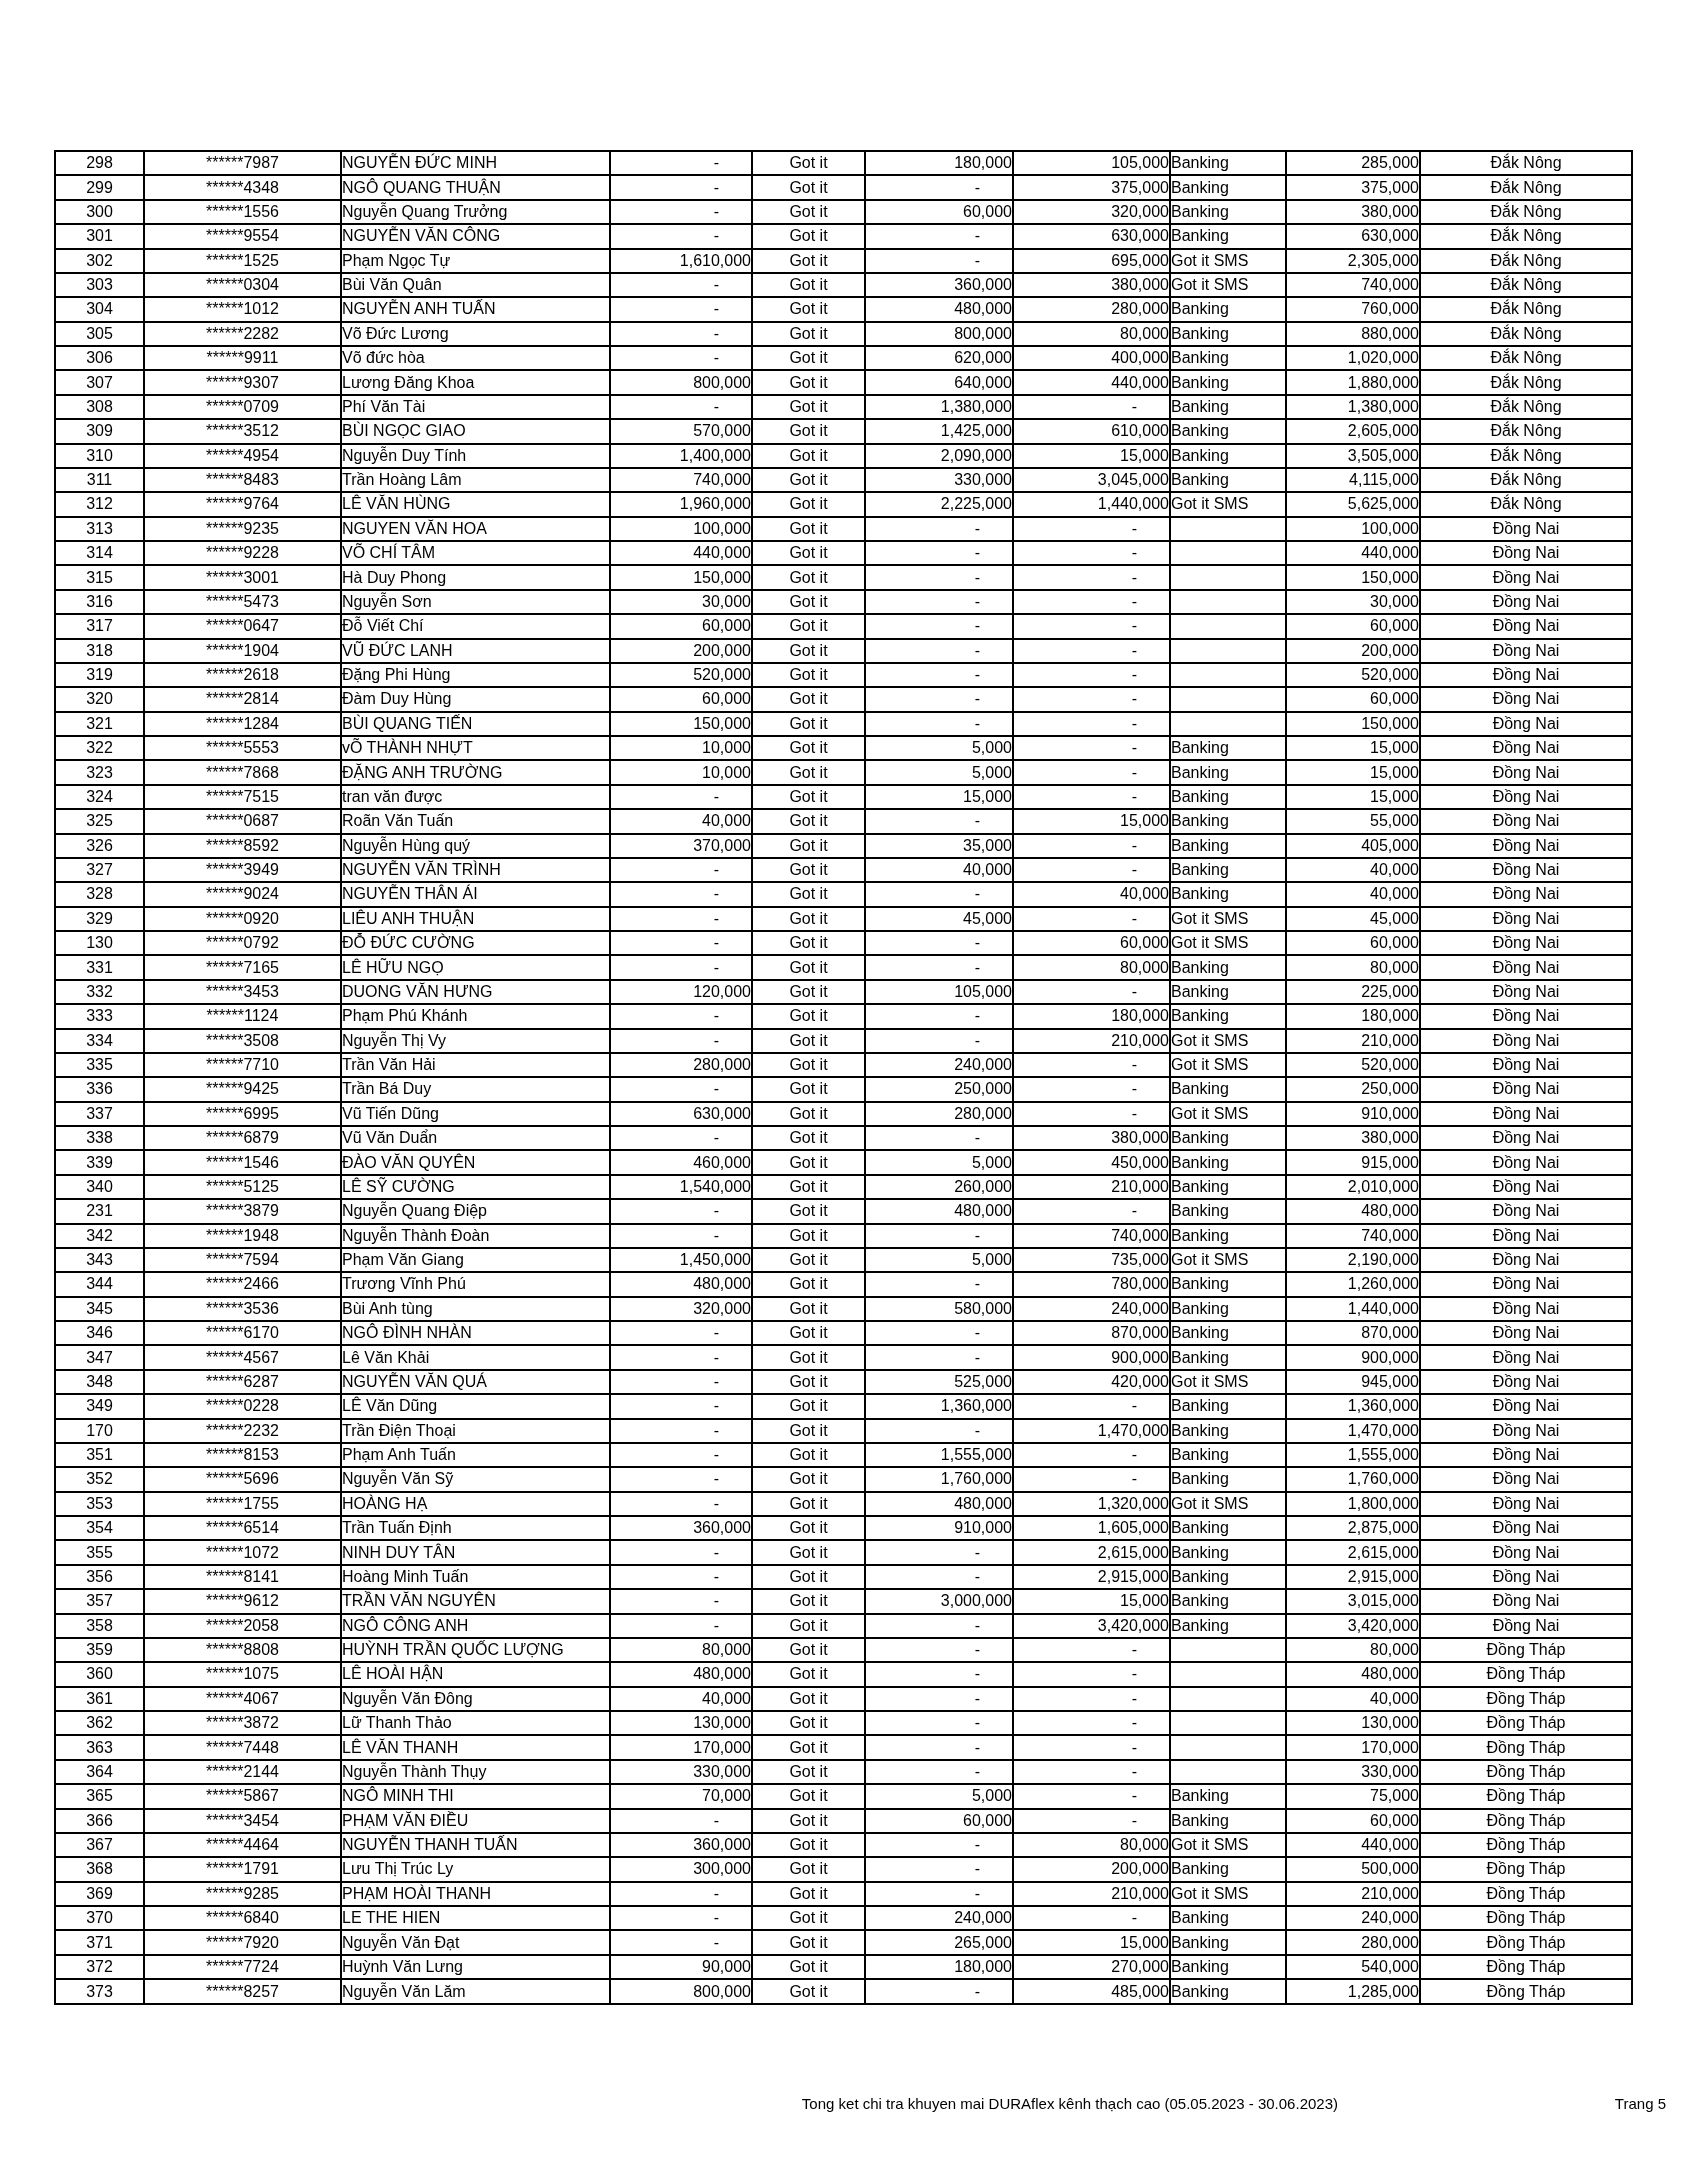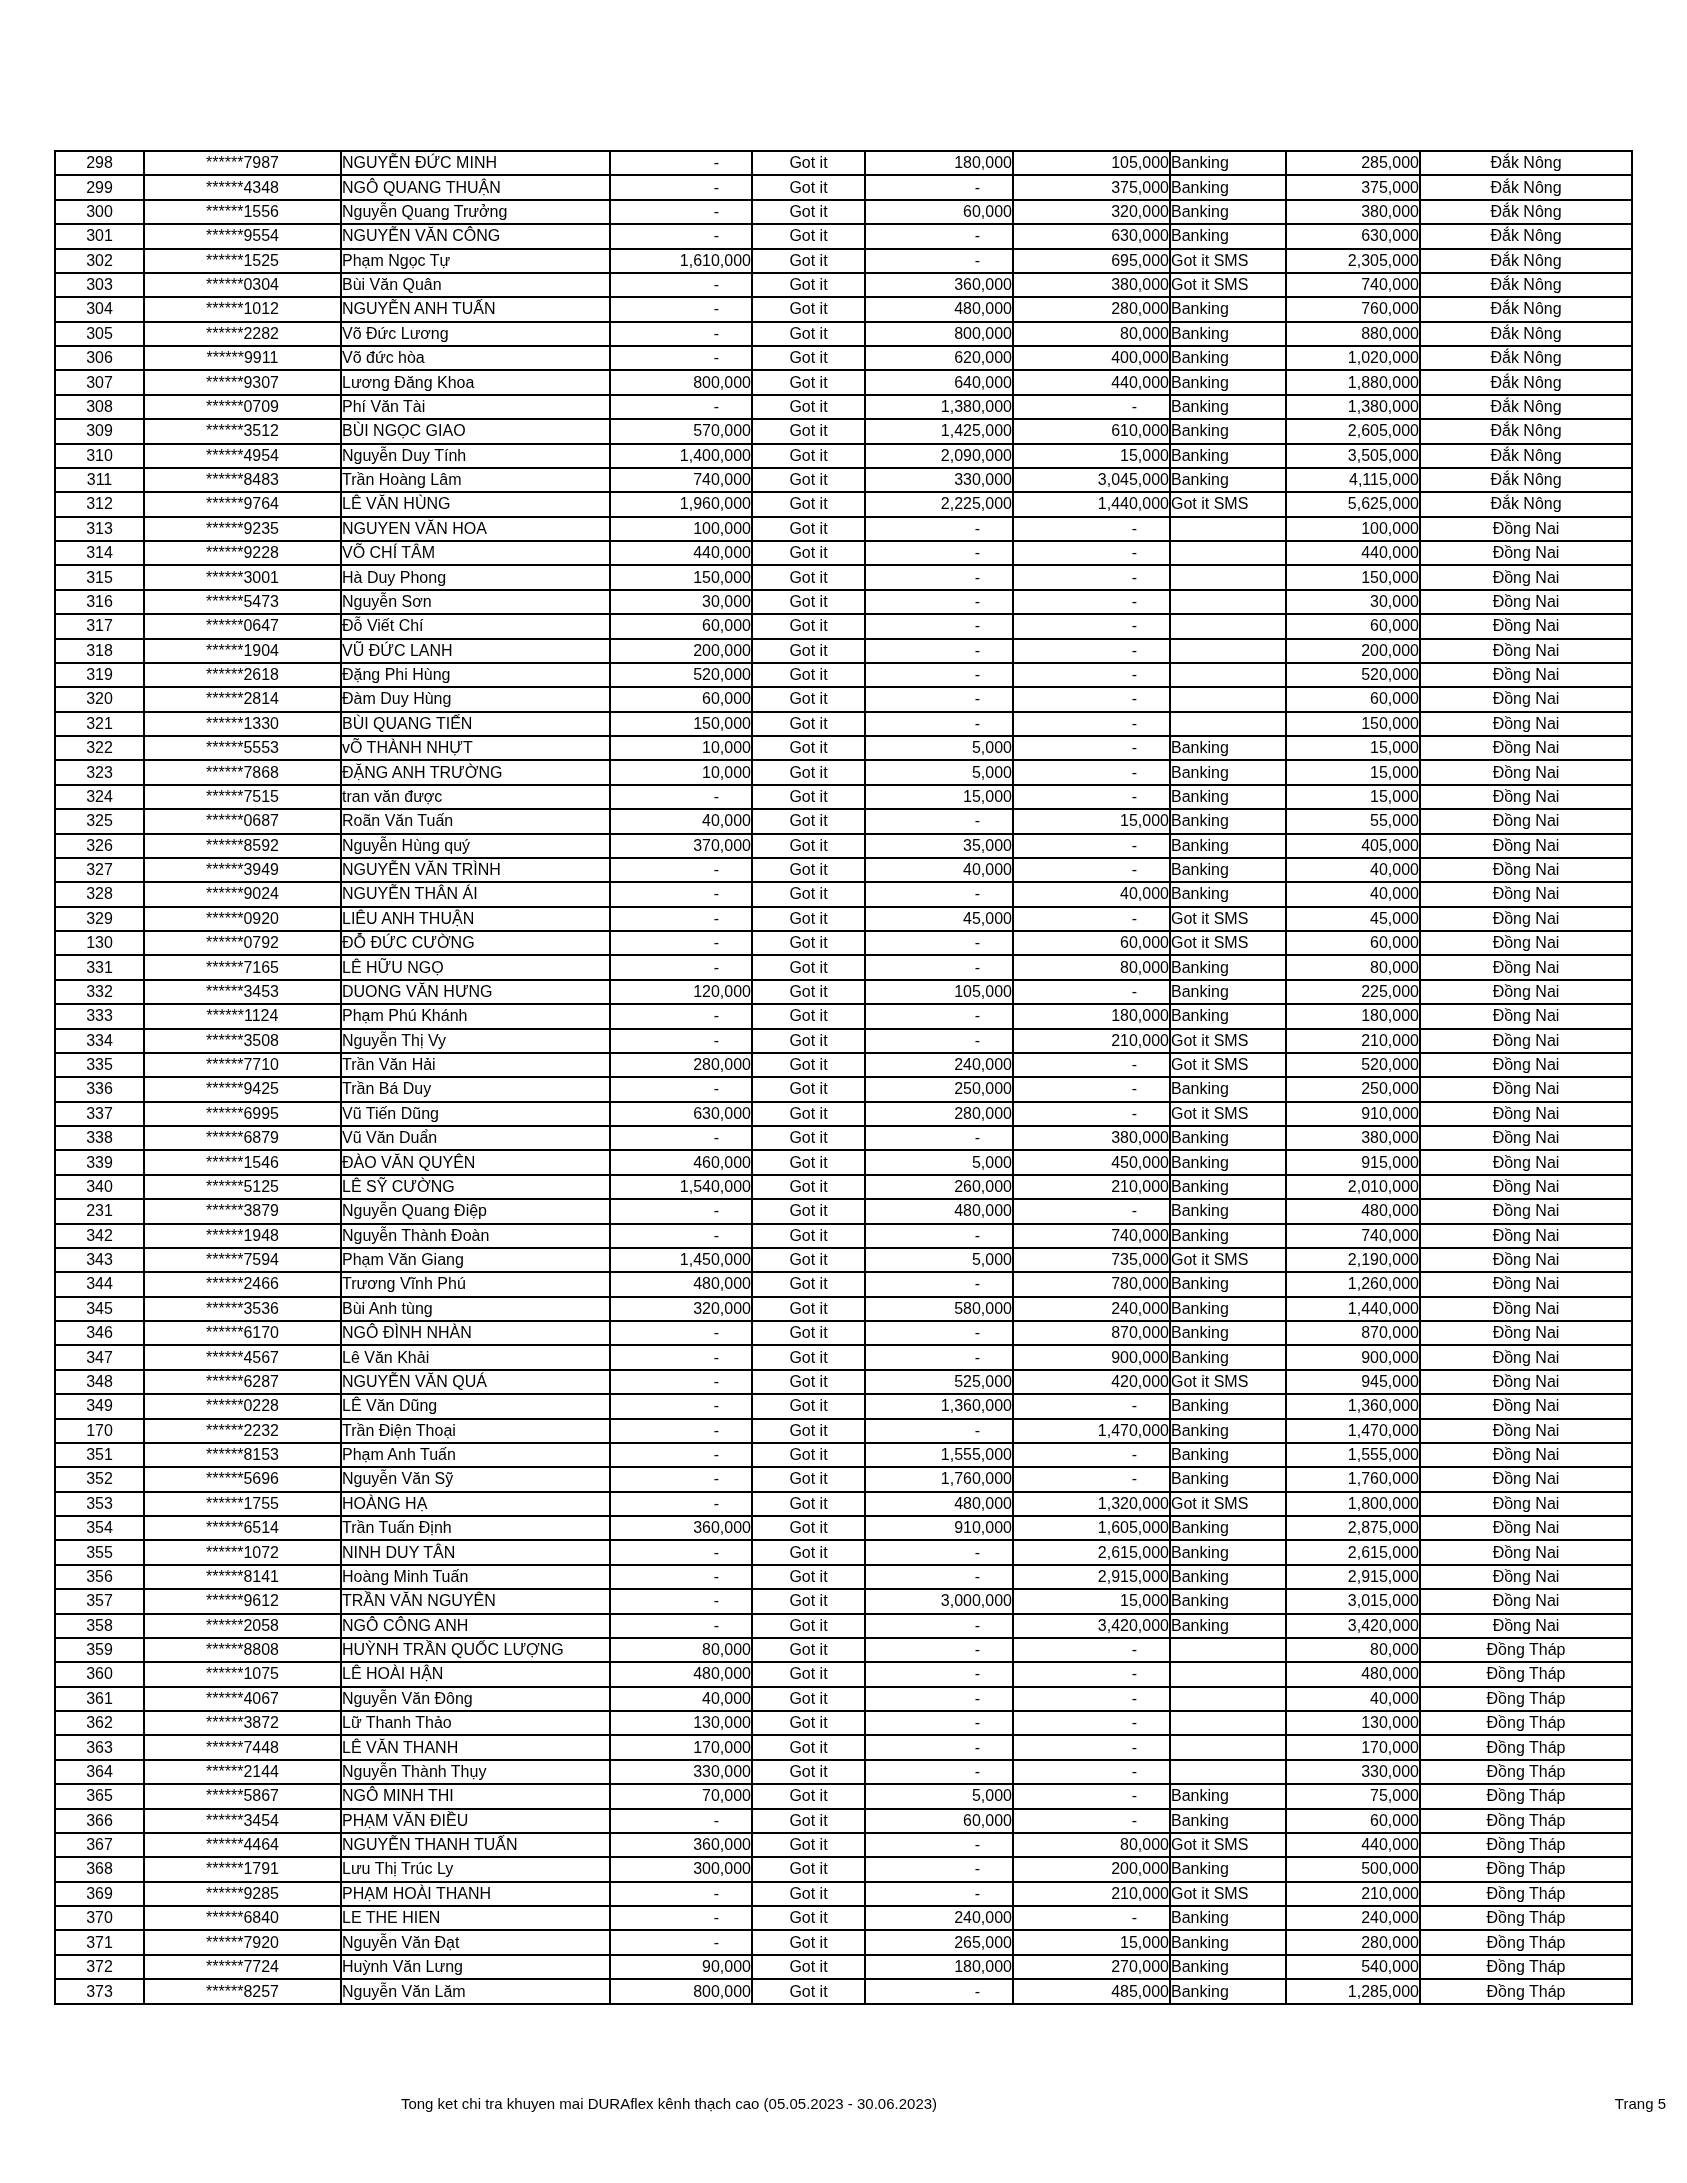--- a/index.html
+++ b/index.html
@@ -38,21 +38,21 @@
   td.c-center { text-align: center; }
   td.c-left   { text-align: left; padding-left: 8px; }
   td.c-num    { text-align: right; padding-right: 9.3px; }
   td.c-num.dash { padding-right: 32px; }
   td.c-method { text-align: left; padding-left: 6.6px; }
   .footer-summary {
     position: absolute;
     top: 2096px;
     left: 0;
     width: 1338px;
-    text-align: center;
+    text-align: right;
     font-size: 15px;
     line-height: 1;
   }
   .footer-page {
     position: absolute;
     top: 2096px;
     right: 53px;
     font-size: 15px;
     line-height: 1;
   }
@@ -347,21 +347,21 @@
           <td class="c-num">60,000</td>
           <td class="c-center">Got it</td>
           <td class="c-num dash">-</td>
           <td class="c-num dash">-</td>
           <td class="c-method"></td>
           <td class="c-num">60,000</td>
           <td class="c-center">Đồng Nai</td>
         </tr>
         <tr>
           <td class="c-center">321</td>
-          <td class="c-center">******1330</td>
+          <td class="c-center">******1284</td>
           <td class="c-left">BÙI QUANG TIẾN</td>
           <td class="c-num">150,000</td>
           <td class="c-center">Got it</td>
           <td class="c-num dash">-</td>
           <td class="c-num dash">-</td>
           <td class="c-method"></td>
           <td class="c-num">150,000</td>
           <td class="c-center">Đồng Nai</td>
         </tr>
         <tr>

